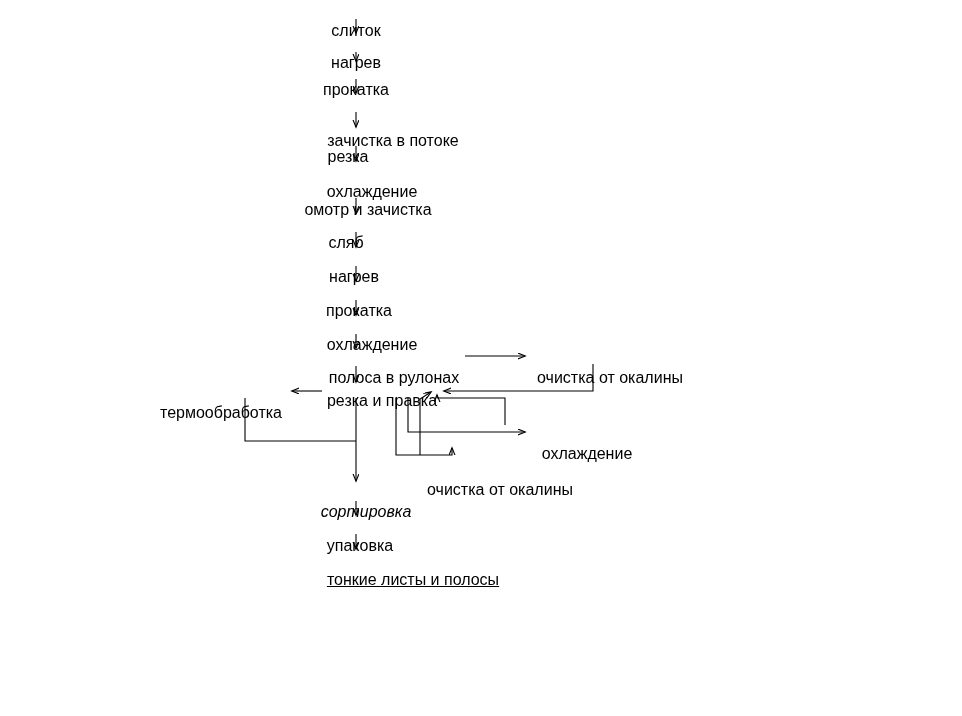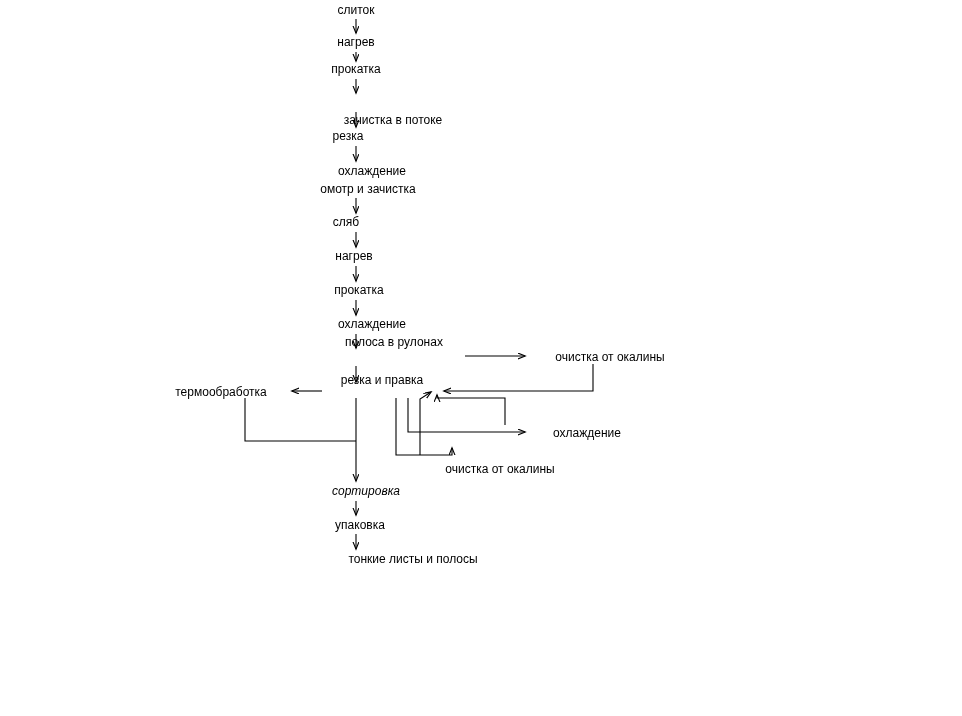--- a/index.html
+++ b/index.html
@@ -13,24 +13,25 @@
   #canvas {
     position: relative;
     width: 962px;
     height: 716px;
     background: #ffffff;
     overflow: hidden;
   }
   .node {
     position: absolute;
     font-family: "Liberation Sans", sans-serif;
-    font-size: 12px;
+    font-size: 16px;
     color: #000000;
     white-space: nowrap;
     line-height: 17px;
+    margin-top: 20px;
   }
   .center {
     transform: translateX(-50%);
     text-align: center;
   }
   svg#edges {
     position: absolute;
     left: 0;
     top: 0;
     width: 962px;
@@ -93,23 +94,23 @@
   <div class="node center" style="left:356px; top:34px;">нагрев</div>
   <div class="node center" style="left:356px; top:61px;">прокатка</div>
   <div class="node center" style="left:393px; top:112px;">зачистка в потоке</div>
   <div class="node center" style="left:348px; top:128px;">резка</div>
   <div class="node center" style="left:372px; top:163px;">охлаждение</div>
   <div class="node center" style="left:368px; top:181px;">омотр и зачистка</div>
   <div class="node center" style="left:346px; top:214px;">сляб</div>
   <div class="node center" style="left:354px; top:248px;">нагрев</div>
   <div class="node center" style="left:359px; top:282px;">прокатка</div>
   <div class="node center" style="left:372px; top:316px;">охлаждение</div>
-  <div class="node center" style="left:394px; top:334px;">полоса в рулонах</div>
+  <div class="node center" style="left:394px; top:349px;">полоса в рулонах</div>
   <div class="node center" style="left:610px; top:349px;">очистка от окалины</div>
   <div class="node center" style="left:221px; top:384px;">термообработка</div>
   <div class="node center" style="left:382px; top:372px;">резка и правка</div>
   <div class="node center" style="left:587px; top:425px;">охлаждение</div>
   <div class="node center" style="left:500px; top:461px;">очистка от окалины</div>
   <div class="node center" style="left:366px; top:483px;font-style:italic;">сортировка</div>
   <div class="node center" style="left:360px; top:517px;text-align:right;">упаковка</div>
-  <div class="node center" style="left:413px; top:551px;">тонкие листы и полосы</div>
+  <div class="node center" style="left:413px; top:551px;text-decoration:underline;">тонкие листы и полосы</div>
 
 </div>
 
 </body></html>

